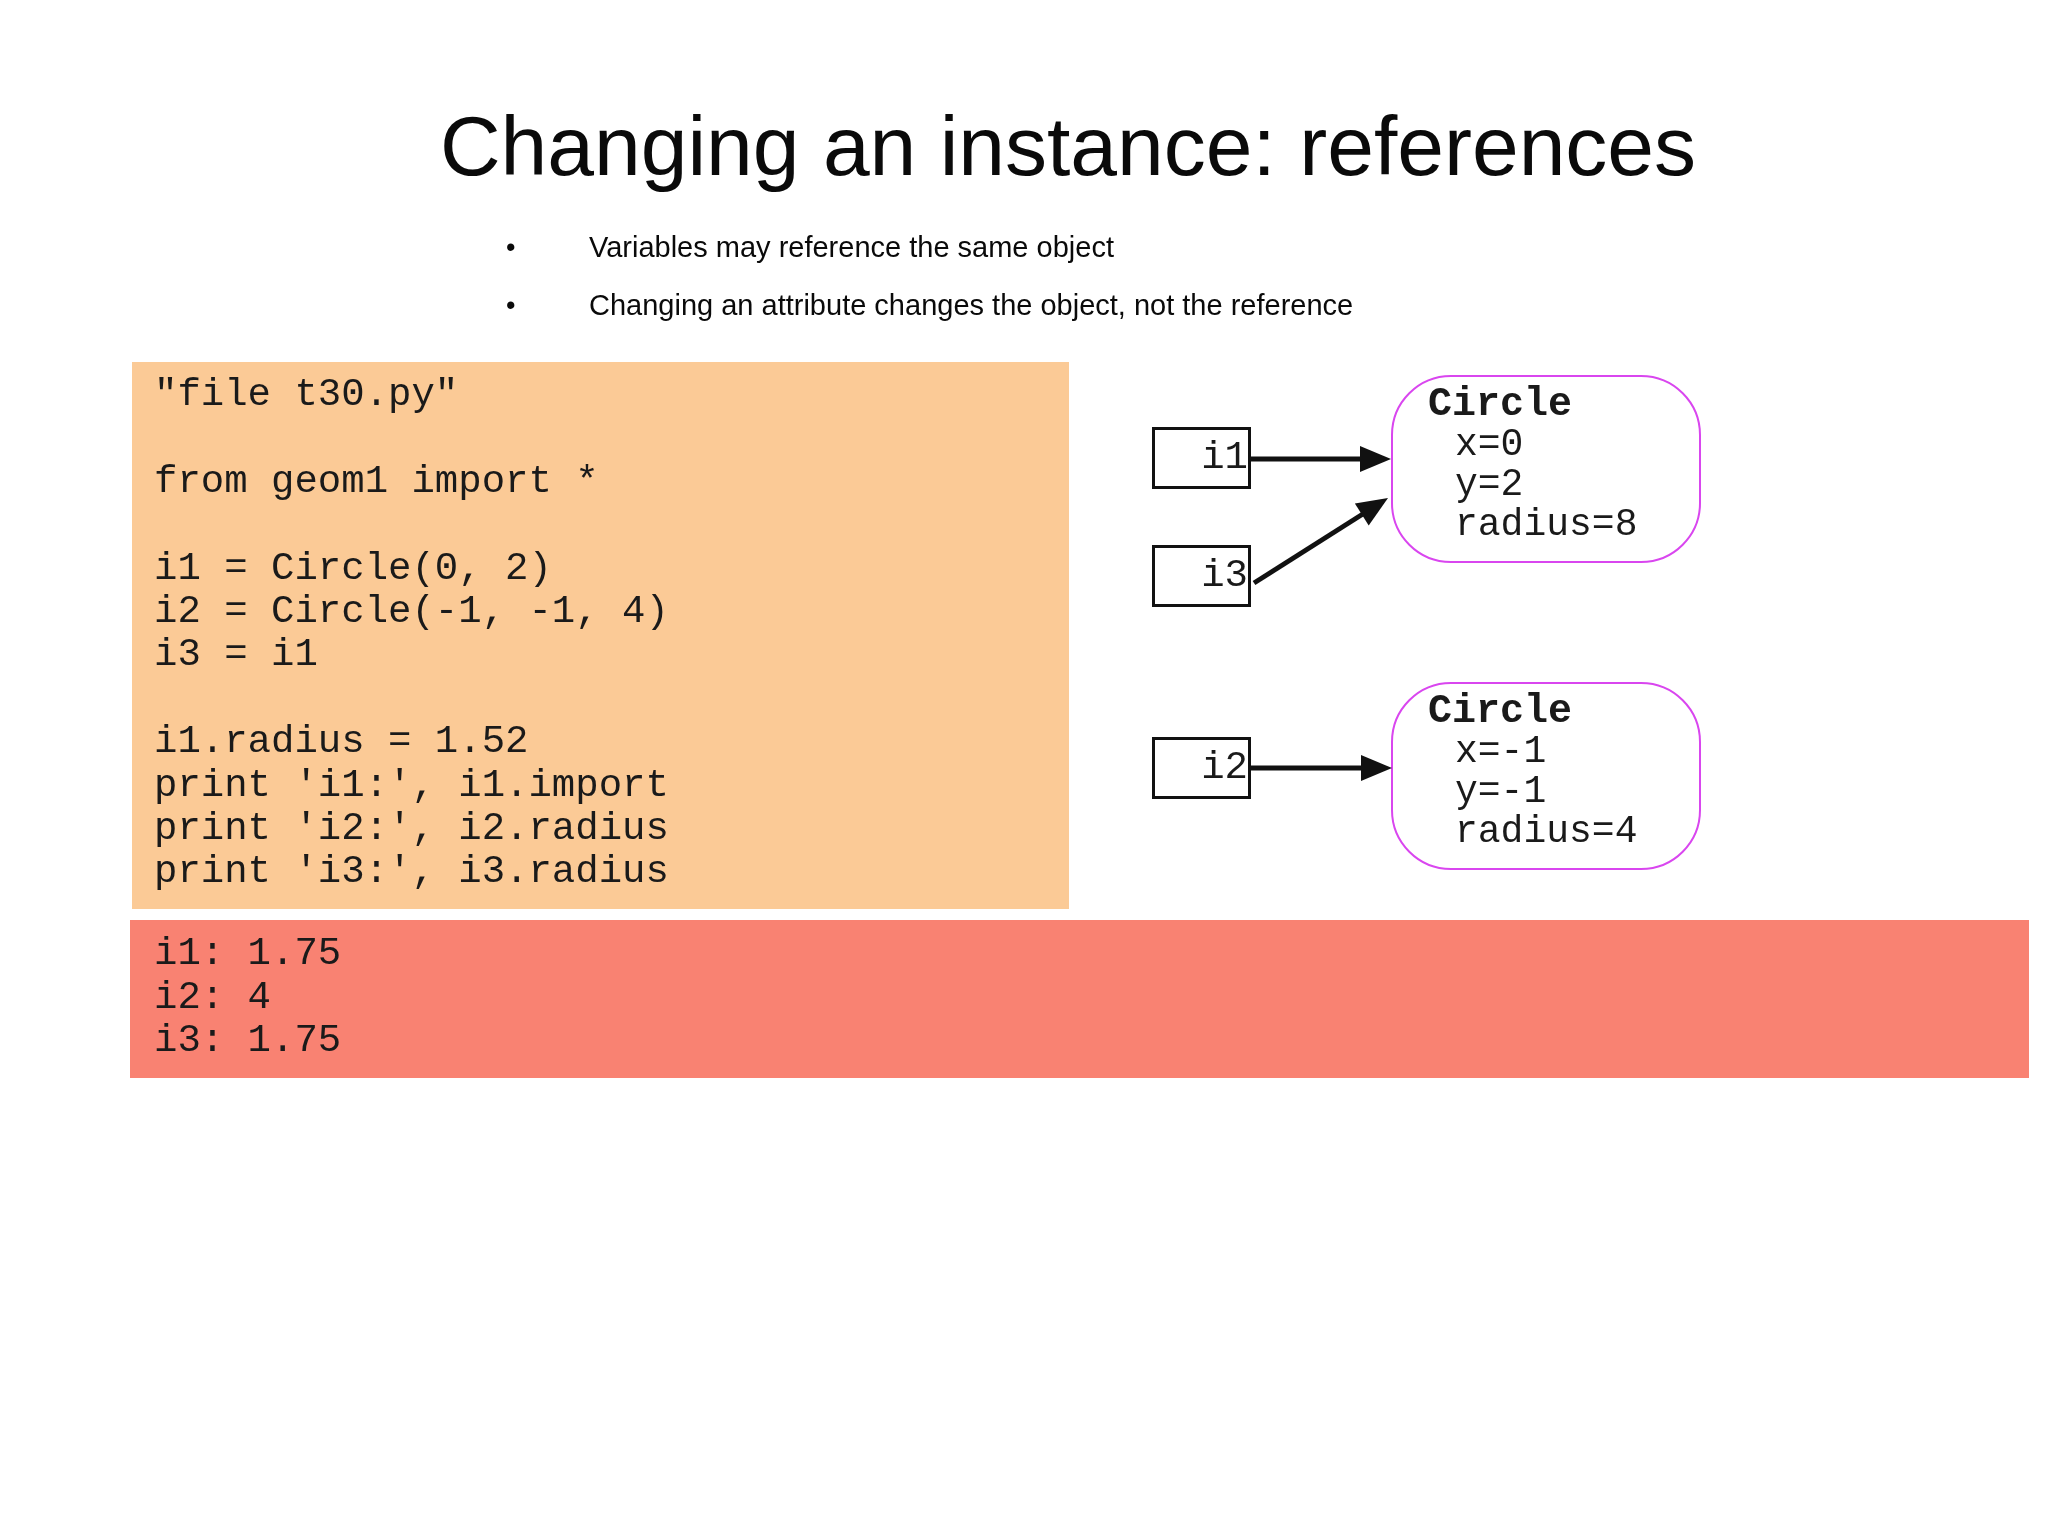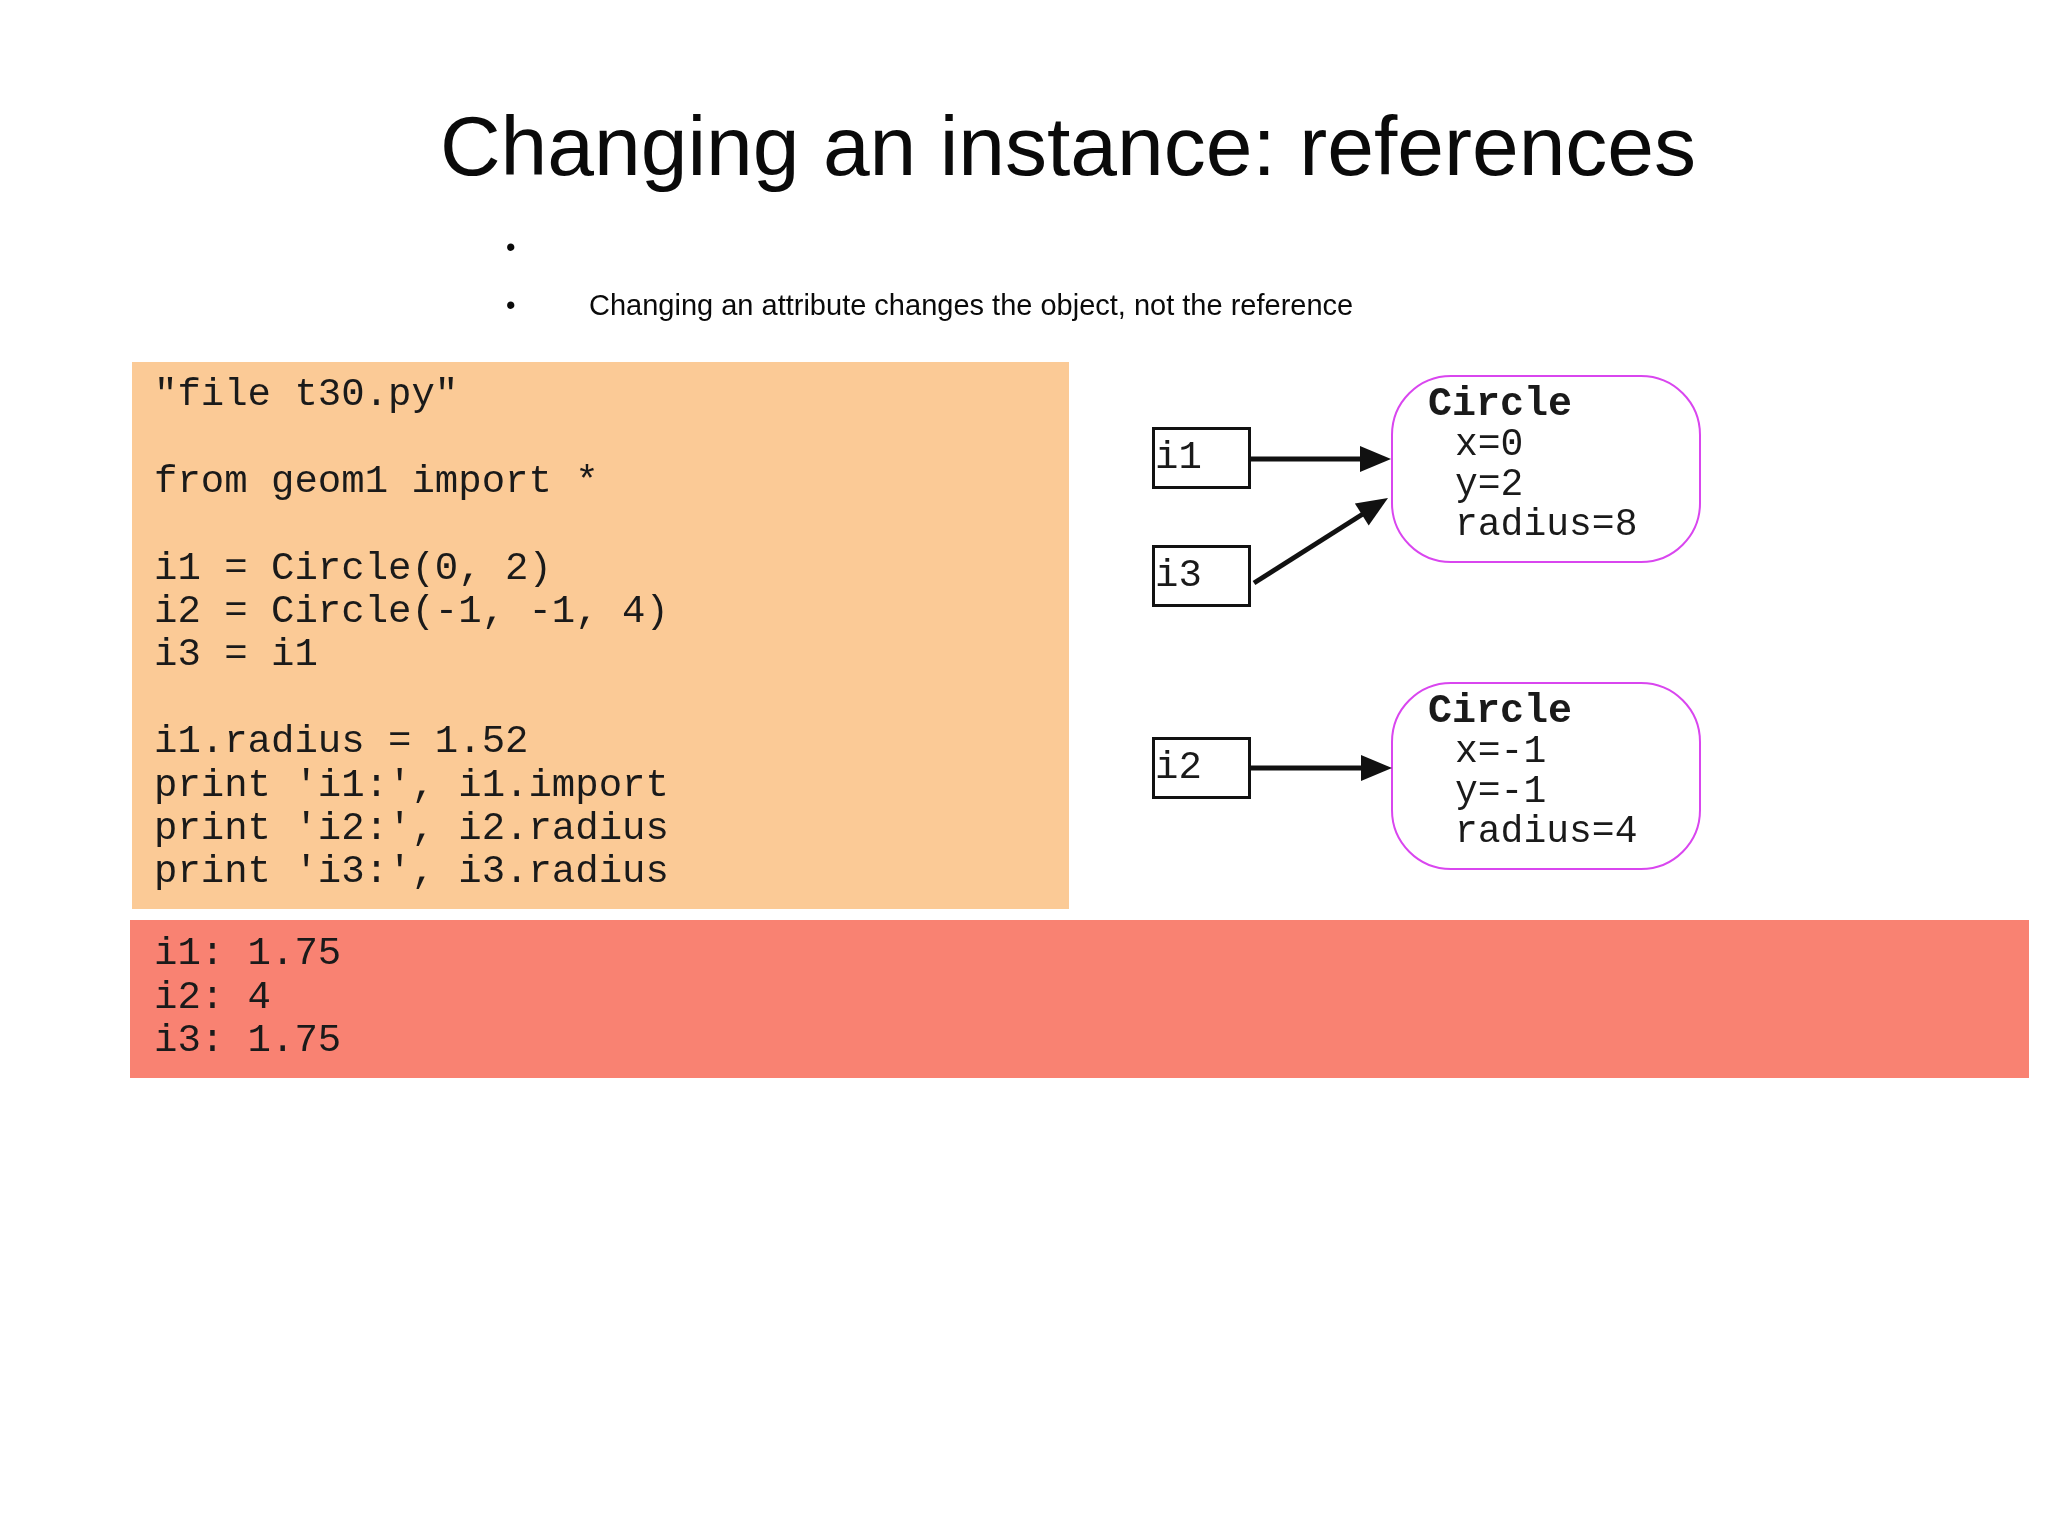--- a/index.html
+++ b/index.html
@@ -74,21 +74,21 @@
   .ref-box {
     position: absolute;
     left: 1108px;
     width: 99px;
     height: 62px;
     border: 3px solid #111111;
     background: #ffffff;
     box-sizing: border-box;
     display: flex;
     align-items: center;
-    justify-content: flex-start;
+    justify-content: flex-end;
     font-family: "Liberation Mono", "DejaVu Sans Mono", monospace;
     font-size: 39px;
     color: #1a1a1a;
   }
   .ref-i1 { top: 427px; }
   .ref-i3 { top: 545px; }
   .ref-i2 { top: 737px; }
 
   .obj-card {
     position: absolute;
@@ -119,20 +119,21 @@
 </style>
 </head>
 <body>
 
 <div class="slide">
 
   <div class="title">Changing an instance: references</div>
 
   <div class="bullet-row b1">
     <span class="bullet-dot">•</span>
+    <span>Variables may reference the same object</span>
   </div>
   <div class="bullet-row b2">
     <span class="bullet-dot">•</span>
     <span>Changing an attribute changes the object, not the reference</span>
   </div>
 
   <div class="code-block">
     <div class="code-line">"file t30.py"</div>
     <div class="code-line"></div>
     <div class="code-line">from geom1 import *</div>

